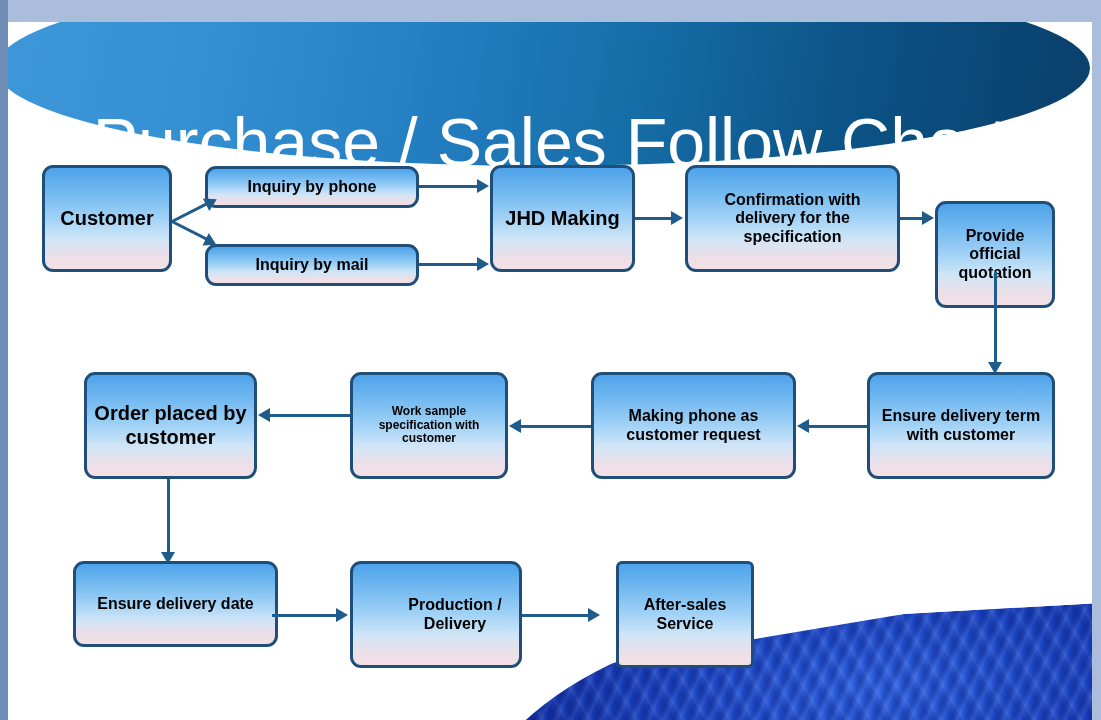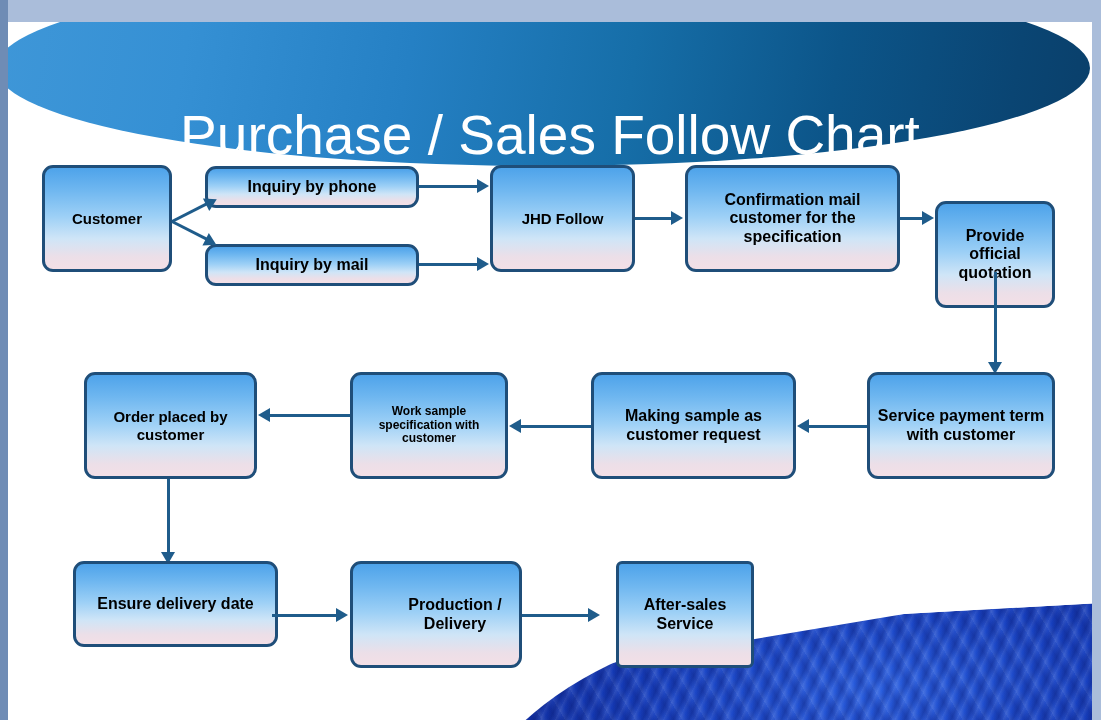--- a/index.html
+++ b/index.html
@@ -62,21 +62,21 @@
         #0a3f6a 100%);
   }
   .banner-title {
     position: absolute;
     left: 0;
     top: 86px;
     width: 1084px;
     text-align: center;
     color: #ffffff;
     font-family: "Liberation Sans", sans-serif;
-    font-size: 55px;
+    font-size: 68px;
     font-weight: 400;
     letter-spacing: 0px;
     line-height: 1;
     white-space: nowrap;
   }
 
   
   .wave {
     position: absolute;
     left: 430px;
@@ -128,21 +128,21 @@
     justify-content: center;
     text-align: center;
     color: #000000;
     font-family: "Liberation Sans", sans-serif;
     font-weight: bold;
     line-height: 1.16;
     padding: 2px 6px;
   }
   .node.small { font-size: 12px; justify-content: center; }
   .node.med   { font-size: 16px; }
-  .node.big   { font-size: 15px; }
+  .node.big   { font-size: 20px; }
 
   
   .hline, .vline {
     position: absolute;
     background: #1f5c8b;
   }
   .hline { height: 3px; }
   .vline { width: 3px; }
 
   .arrow-r, .arrow-l, .arrow-d {
@@ -203,25 +203,25 @@
 
     <div class="node med" style="left:197px; top:144px; width:214px; height:42px;">
       <span>Inquiry by phone</span>
     </div>
 
     <div class="node med" style="left:197px; top:222px; width:214px; height:42px;">
       <span>Inquiry by mail</span>
     </div>
 
     <div class="node big" style="left:482px; top:143px; width:145px; height:107px;">
-      <span>JHD Follow</span>
+      <span>JHD Making</span>
     </div>
 
     <div class="node med" style="left:677px; top:143px; width:215px; height:107px;">
-      <span>Confirmation mail customer for the specification</span>
+      <span>Confirmation with delivery for the specification</span>
     </div>
 
     <div class="node med" style="left:927px; top:143px; width:120px; height:107px;margin-top:36px;">
       <span>Provide official quotation</span>
     </div>
 
     <div class="diag" style="left:164px; top:198px; width:40px; transform: rotate(-27deg);">
       <span class="head"></span>
     </div>
 
@@ -246,25 +246,25 @@
 
     <div class="node big" style="left:76px; top:350px; width:173px; height:107px;justify-content:center;">
       <span>Order placed by customer</span>
     </div>
 
     <div class="node small" style="left:342px; top:350px; width:158px; height:107px;">
       <span>Work sample specification with customer</span>
     </div>
 
     <div class="node med" style="left:583px; top:350px; width:205px; height:107px;">
-      <span>Making sample as customer request</span>
+      <span>Making phone as customer request</span>
     </div>
 
     <div class="node med" style="left:859px; top:350px; width:188px; height:107px;">
-      <span>Service payment term with customer</span>
+      <span>Ensure delivery term with customer</span>
     </div>
 
     <div class="hline" style="left:800px; top:403px; width:59px;"></div>
     <div class="arrow-l" style="left:789px; top:397px;"></div>
 
     <div class="hline" style="left:512px; top:403px; width:71px;"></div>
     <div class="arrow-l" style="left:501px; top:397px;"></div>
 
     <div class="hline" style="left:261px; top:392px; width:81px;"></div>
     <div class="arrow-l" style="left:250px; top:386px;"></div>

